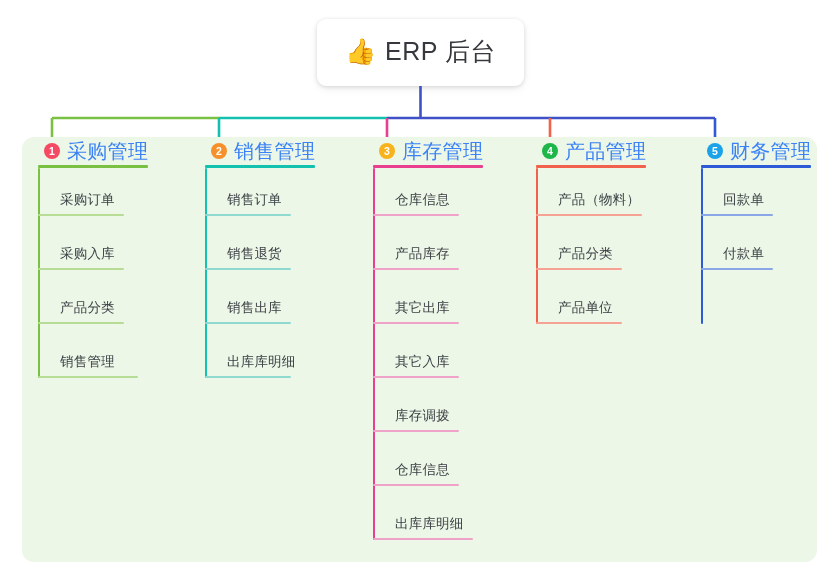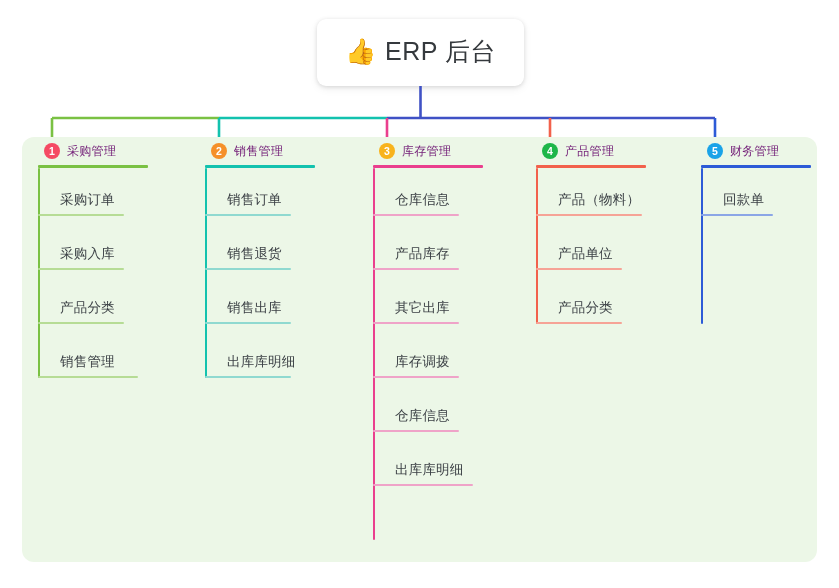--- a/index.html
+++ b/index.html
@@ -101,22 +101,22 @@
     height: 16px;
     border-radius: 50%;
     color: #ffffff;
     font-size: 10.5px;
     line-height: 16px;
     text-align: center;
     font-weight: bold;
     flex: none;
   }
   .col-title {
-    font-size: 12px;
-    color: #701a75;
+    font-size: 20px;
+    color: #3b82f6;
     letter-spacing: 0.3px;
   }
   .col-rule {
     height: 3px;
     width: 110px;
     margin-left: 10px;
     border-radius: 1px;
   }
   .col-body {
     position: relative;
@@ -246,20 +246,24 @@
           </div>
           <div class="item">
             <span class="item-label">产品库存</span>
             <div class="item-rule" style="width: 86px; background: rgb(239, 163, 200);"></div>
           </div>
           <div class="item">
             <span class="item-label">其它出库</span>
             <div class="item-rule" style="width: 86px; background: rgb(239, 163, 200);"></div>
           </div>
           <div class="item">
+            <span class="item-label">其它入库</span>
+            <div class="item-rule" style="width: 86px; background: rgb(239, 163, 200);"></div>
+          </div>
+          <div class="item">
             <span class="item-label">库存调拨</span>
             <div class="item-rule" style="width: 86px; background: rgb(239, 163, 200);"></div>
           </div>
           <div class="item">
             <span class="item-label">仓库信息</span>
             <div class="item-rule" style="width: 86px; background: rgb(239, 163, 200);"></div>
           </div>
           <div class="item">
             <span class="item-label">出库库明细</span>
             <div class="item-rule" style="width: 100px; background: rgb(239, 163, 200);"></div>
@@ -272,38 +276,42 @@
           <span class="col-title">产品管理</span>
         </div>
         <div class="col-rule" style="background: rgb(242, 97, 76);"></div>
         <div class="col-body">
           <div class="stem" style="background: rgb(242, 97, 76); height: 156px;"></div>
           <div class="item">
             <span class="item-label">产品（物料）</span>
             <div class="item-rule" style="width: 106px; background: rgb(246, 163, 150);"></div>
           </div>
           <div class="item">
+            <span class="item-label">产品分类</span>
+            <div class="item-rule" style="width: 86px; background: rgb(246, 163, 150);"></div>
+          </div>
+          <div class="item">
             <span class="item-label">产品单位</span>
             <div class="item-rule" style="width: 86px; background: rgb(246, 163, 150);"></div>
           </div>
-          <div class="item">
-            <span class="item-label">产品分类</span>
-            <div class="item-rule" style="width: 86px; background: rgb(246, 163, 150);"></div>
-          </div>
         </div>
       </div>
       <div class="column" style="left: 691px;">
         <div class="col-header">
           <span class="badge" style="background: rgb(26, 163, 232);">5</span>
           <span class="col-title">财务管理</span>
         </div>
         <div class="col-rule" style="background: rgb(45, 91, 215);"></div>
         <div class="col-body">
           <div class="stem" style="background: rgb(45, 91, 215); height: 156px;"></div>
           <div class="item">
             <span class="item-label">回款单</span>
             <div class="item-rule" style="width: 72px; background: rgb(139, 166, 230);"></div>
           </div>
+          <div class="item">
+            <span class="item-label">付款单</span>
+            <div class="item-rule" style="width: 72px; background: rgb(139, 166, 230);"></div>
+          </div>
         </div>
       </div>
     </div>
 
 </div>
 
 </body></html>

